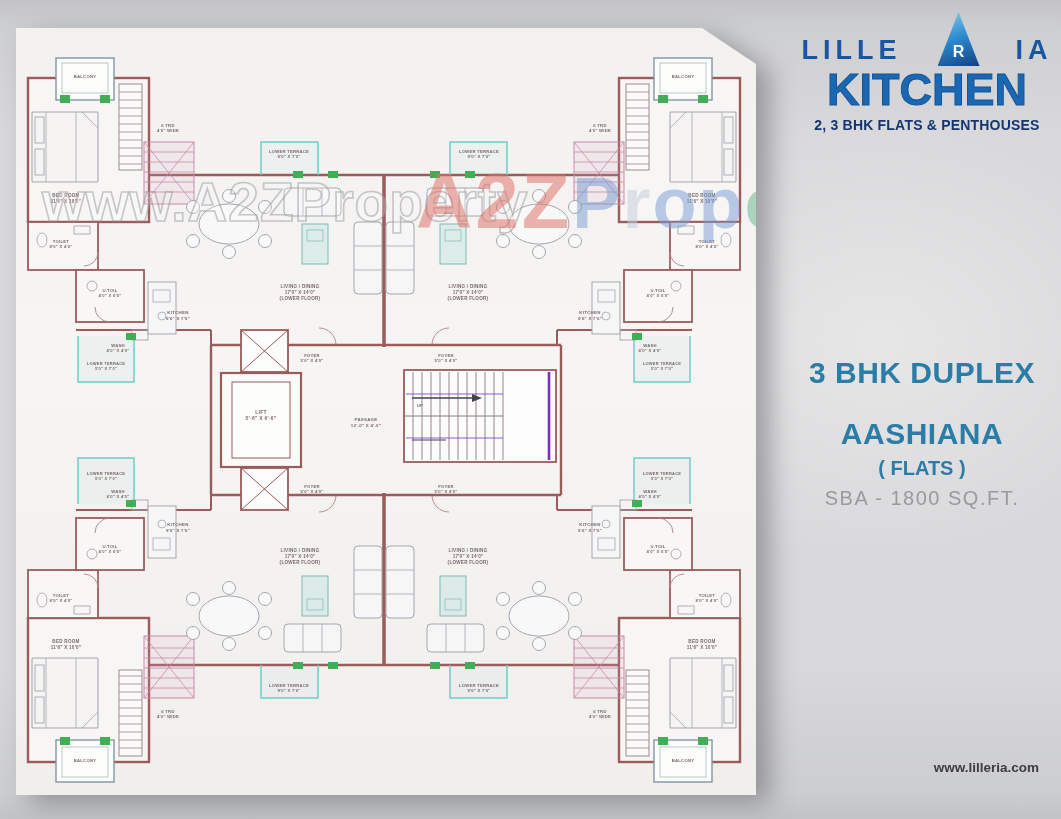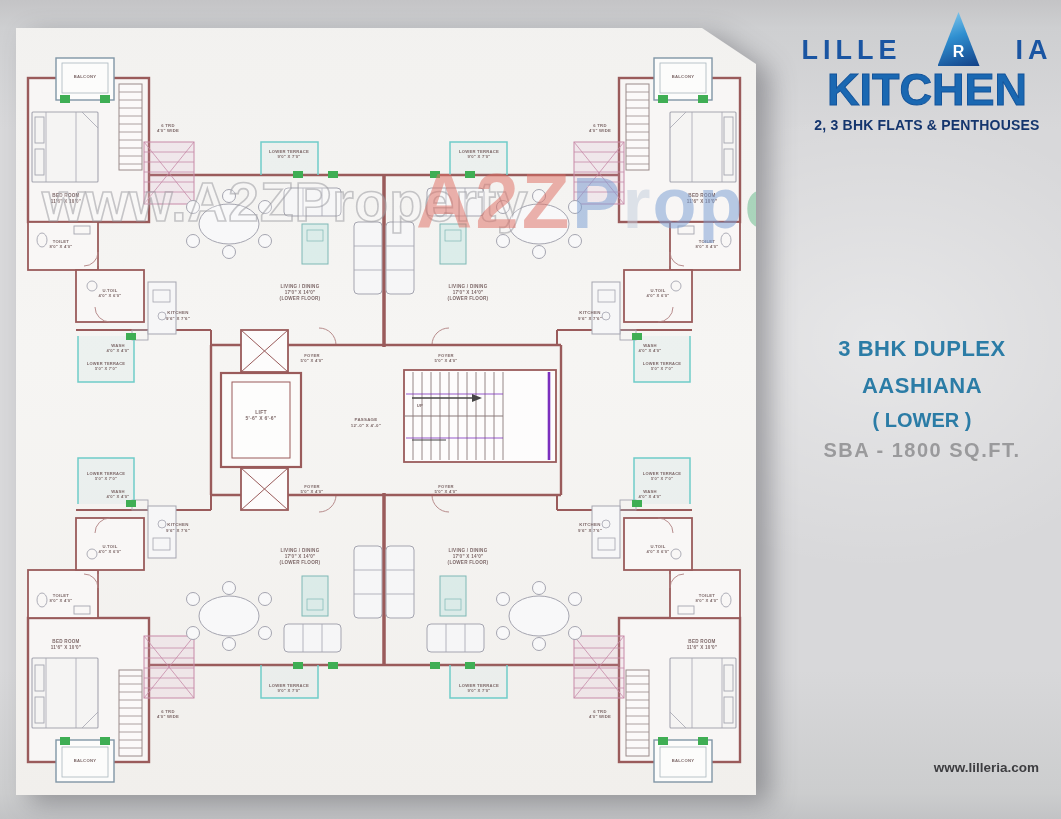--- a/index.html
+++ b/index.html
@@ -31,23 +31,23 @@
     background:linear-gradient(160deg,#8ed0f0 0%,#2f8fd0 45%,#123f86 100%);
     clip-path:polygon(50% 0,100% 100%,0 100%);}
   .logo-tri .r{position:absolute;left:50%;bottom:5px;transform:translateX(-50%);
     color:#fff;font-weight:800;font-size:16px;letter-spacing:0;}
   .logo-name{font-size:45px;font-weight:800;color:#1a68b2;line-height:1;margin-top:1px;
     letter-spacing:0;-webkit-text-stroke:1px #14549b;}
   .logo-tag{font-size:14px;font-weight:800;color:#14356d;margin-top:5px;letter-spacing:.2px;}
   
   .headline{position:absolute;left:783px;top:330px;width:278px;text-align:center;
     color:var(--headline,#2b7ca6);font-weight:800;}
-  .h-big{font-size:22px;line-height:37px;letter-spacing:.5px;}
+  .h-big{font-size:30px;line-height:37px;letter-spacing:.5px;margin-top:24px;}
   .h-small{font-size:20px;line-height:25px;margin:4px 0 2px 0;}
-  .h-sba{font-size:20px;color:var(--sba,#9a9a9c);margin-top:6px;letter-spacing:1.5px;font-weight:700;}
+  .h-sba{font-size:20px;color:var(--sba,#9a9a9c);margin-top:6px;letter-spacing:1.5px;font-weight:400;}
   
   .url{position:absolute;right:22px;top:760px;font-size:13.5px;color:#3d3d40;font-weight:600;}
 </style>
 </head>
 <body>
 
 <div class="stage">
 
   <div class="sheet-wrap">
     <div class="sheet">
@@ -236,19 +236,19 @@
         </span>
       <span class="logo-part">IA</span>
     </div>
     <div class="logo-name">KITCHEN</div>
     <div class="logo-tag">2, 3 BHK FLATS &amp; PENTHOUSES</div>
   </div>
 
   <div class="headline">
     <div class="h-big">3 BHK DUPLEX</div>
     <div class="h-big">AASHIANA</div>
-    <div class="h-small">( LOWER )</div>
+    <div class="h-small">( FLATS )</div>
     <div class="h-sba">SBA - 1800 SQ.FT.</div>
   </div>
 
   <div class="url">www.lilleria.com</div>
 
 </div>
 
 </body></html>

